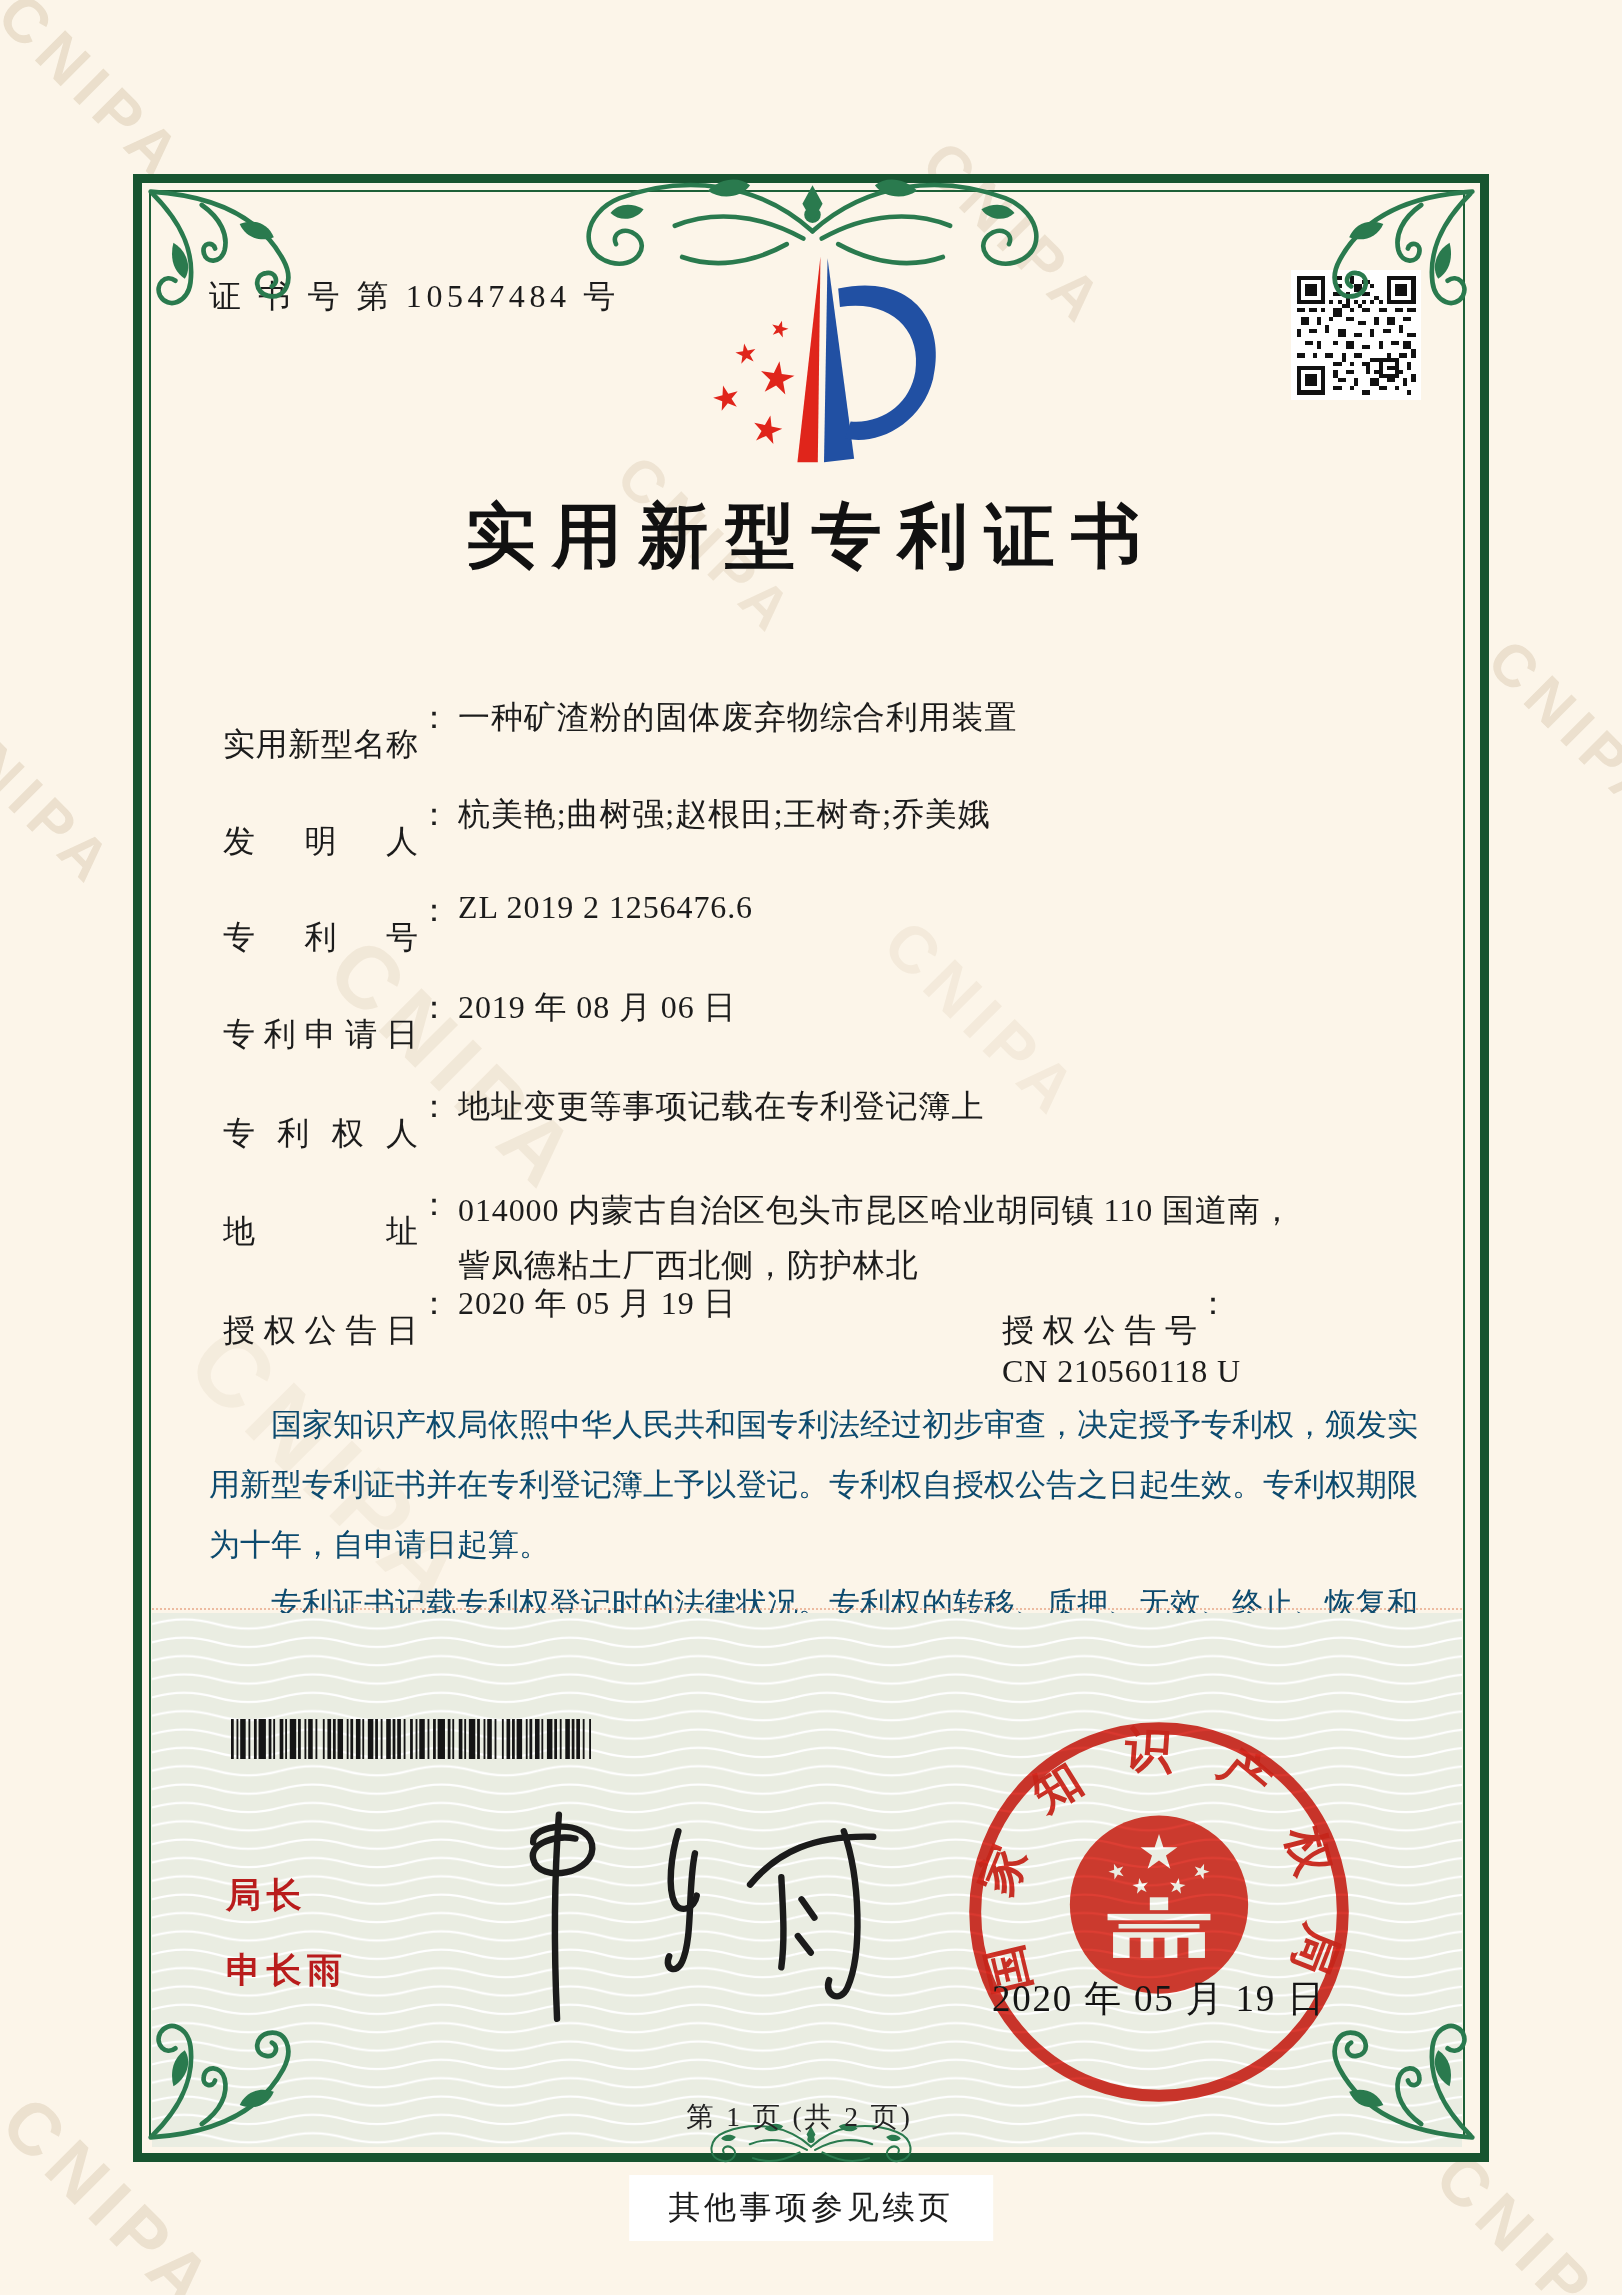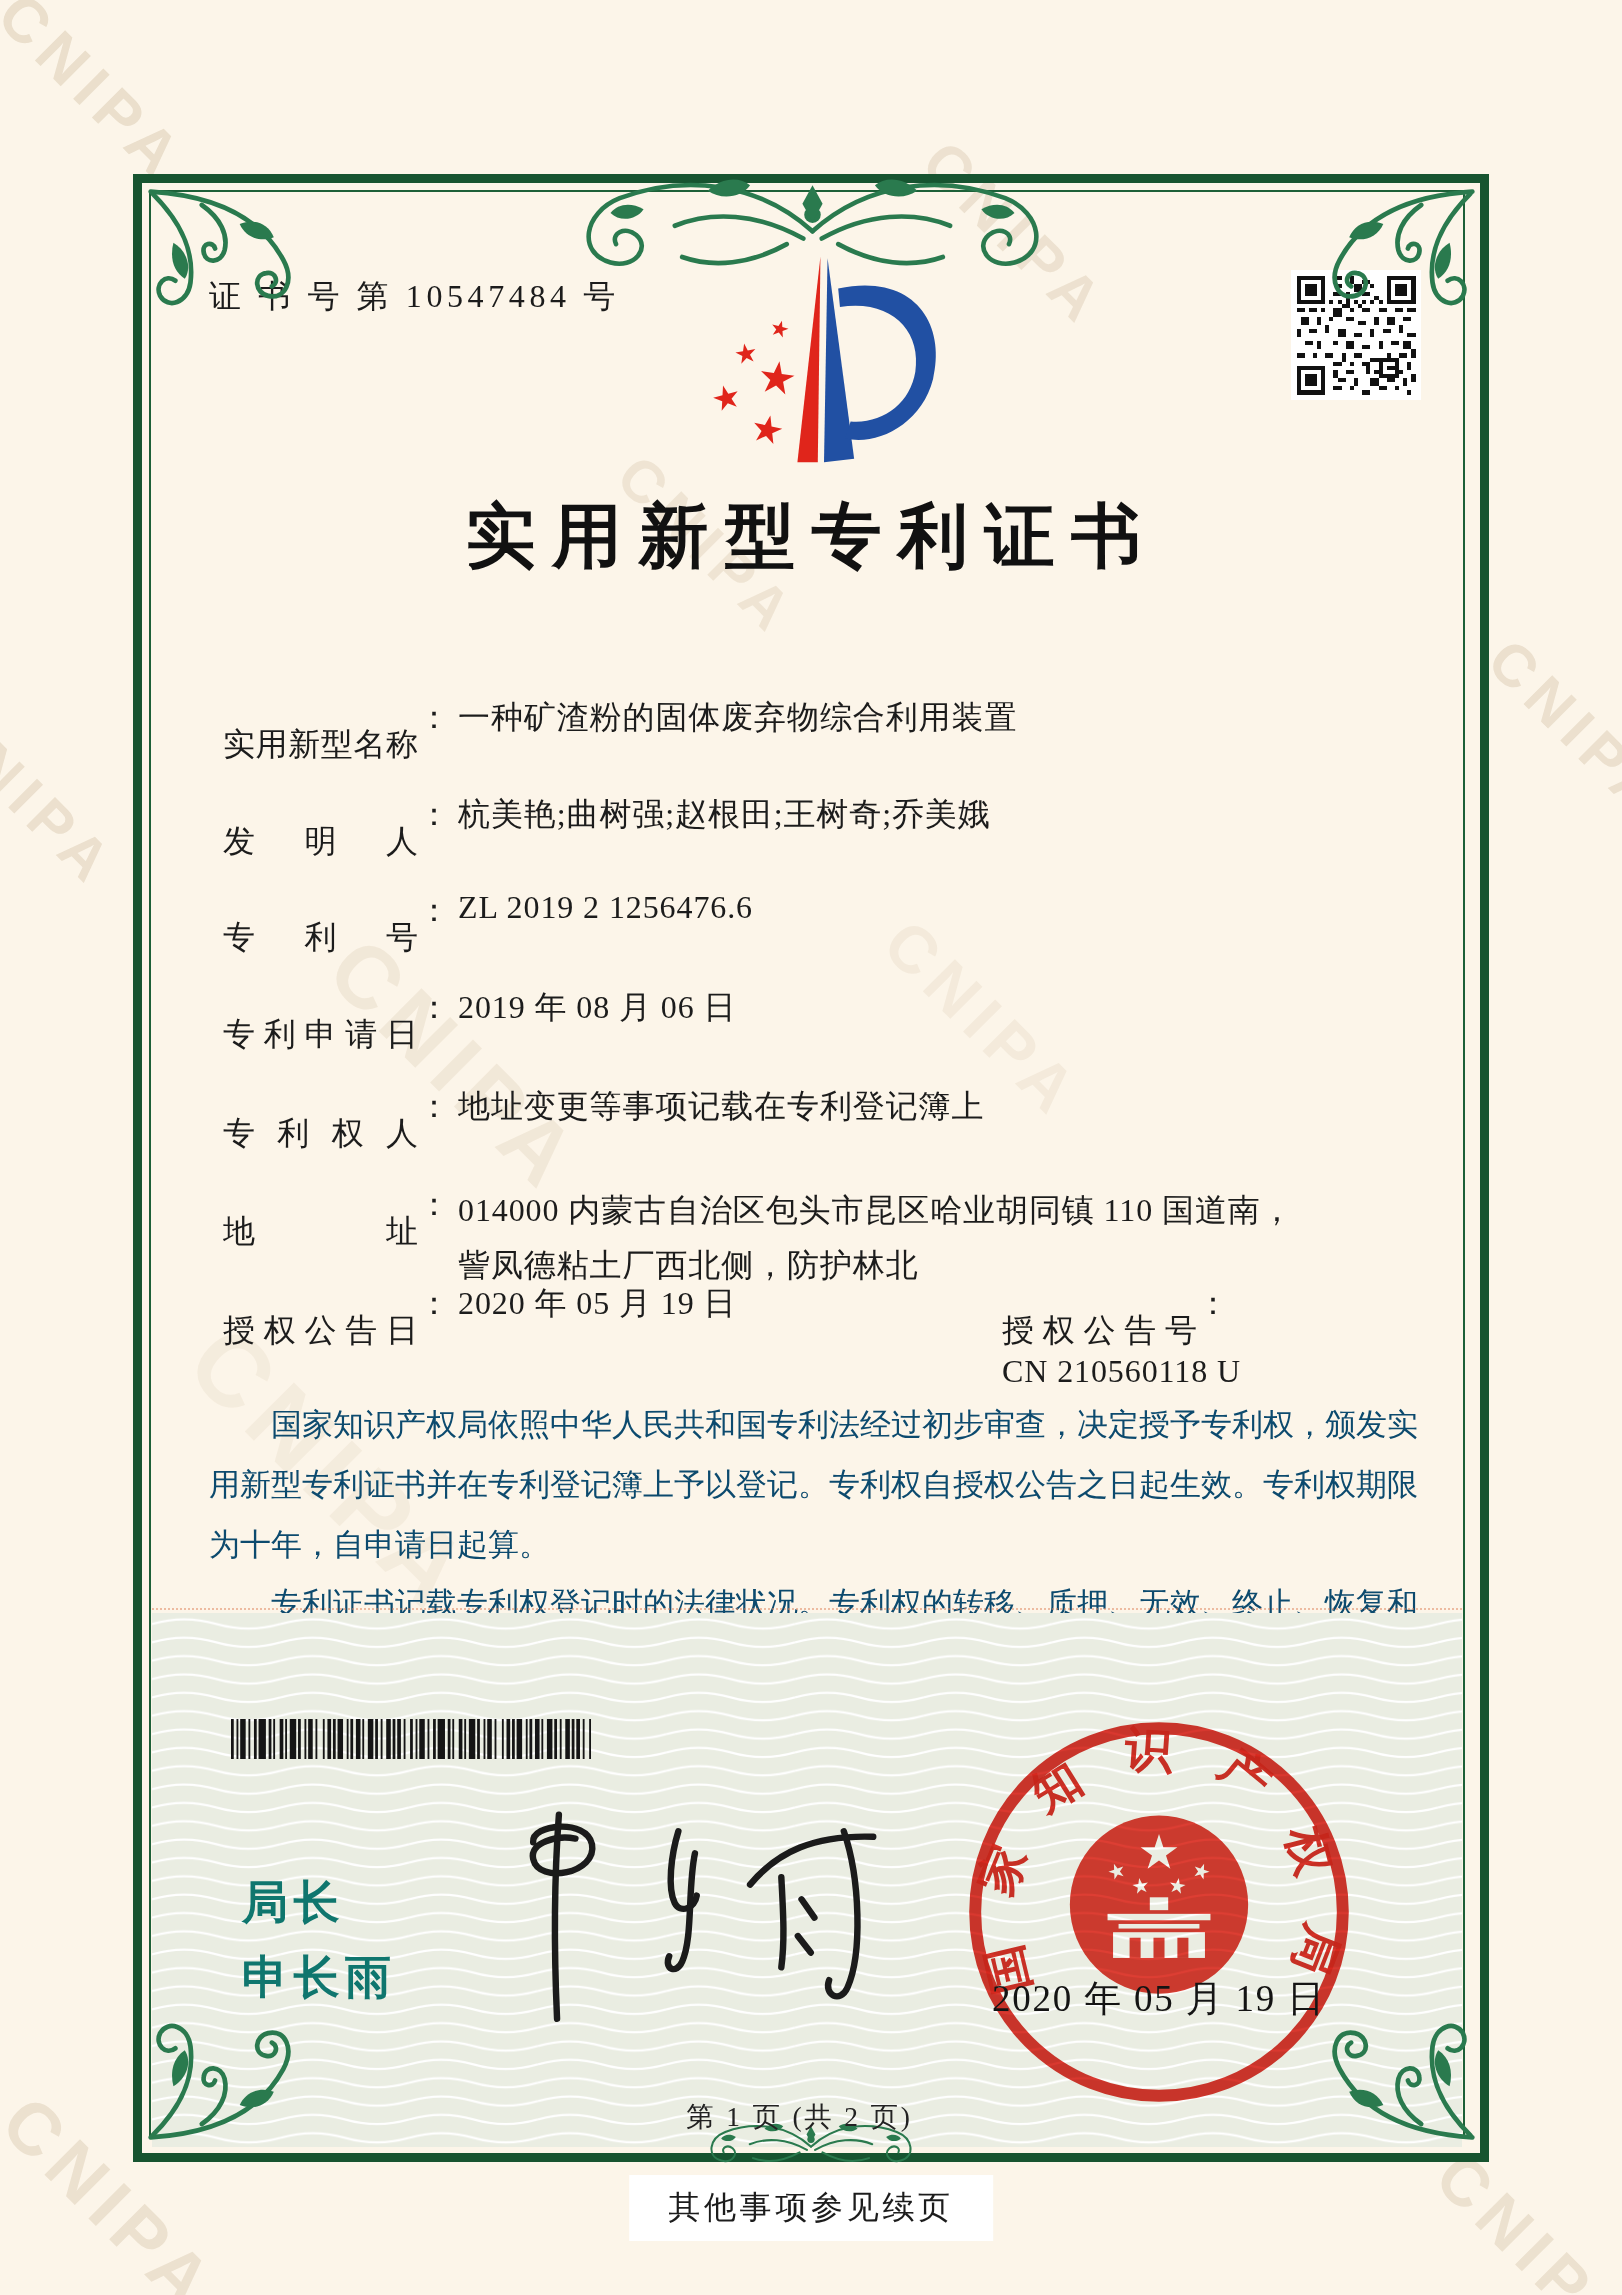--- a/index.html
+++ b/index.html
@@ -33,21 +33,21 @@
   
   .body-text{position:absolute;left:209px;top:1395px;width:1209px;font-size:31px;line-height:1.93;
              color:#0c4a6e;text-align:justify;}
   .body-text p{margin:0;text-indent:2em;}
 
   
   .band{position:absolute;left:152px;top:1613px;width:1310px;height:534px;z-index:1;}
   .microline{position:absolute;left:152px;top:1608px;width:1310px;border-top:2.8px dotted rgba(222,130,90,.5);z-index:2;}
 
   .barcode{position:absolute;left:231px;top:1719px;width:360px;height:40px;z-index:4;}
-  .signoff{position:absolute;left:242px;z-index:4;font-size:46px;color:#0f766e;letter-spacing:5.5px;
+  .signoff{position:absolute;left:226px;z-index:4;font-size:35px;color:#b91c1c;letter-spacing:5.5px;
            font-family:"Liberation Serif","DejaVu Serif",serif;font-weight:600;}
   .signature{position:absolute;left:478px;top:1800px;width:432px;height:239px;z-index:4;}
 
   .seal{position:absolute;left:966px;top:1719px;width:386px;height:386px;z-index:5;mix-blend-mode:multiply;}
   .seal-date{position:absolute;left:957px;top:1974px;width:404px;text-align:center;z-index:6;
              font-size:37px;color:#141414;letter-spacing:1.8px;}
 
   .page-info{position:absolute;left:0;top:2099px;width:1599px;text-align:center;font-size:27.5px;
              letter-spacing:2.8px;color:#222;z-index:4;}
   .cont-note{position:absolute;left:811px;top:2175px;transform:translateX(-50%);background:#ffffff;

